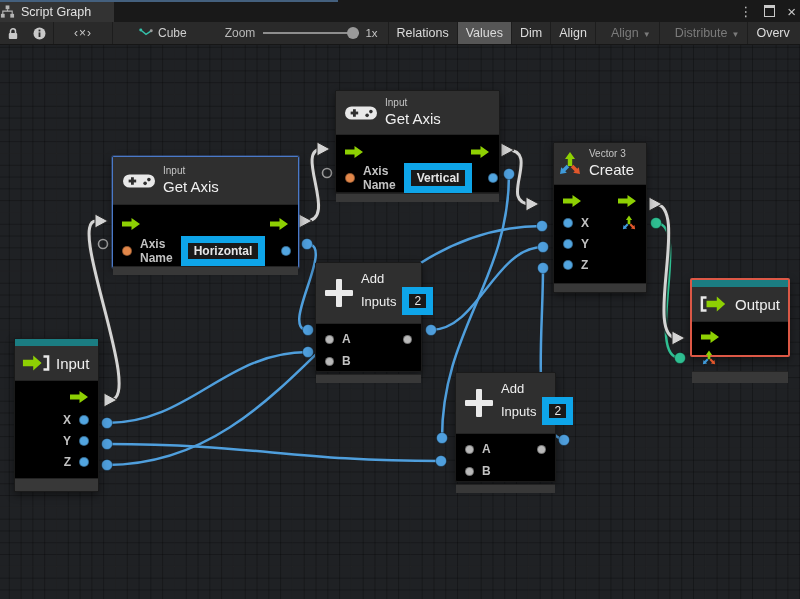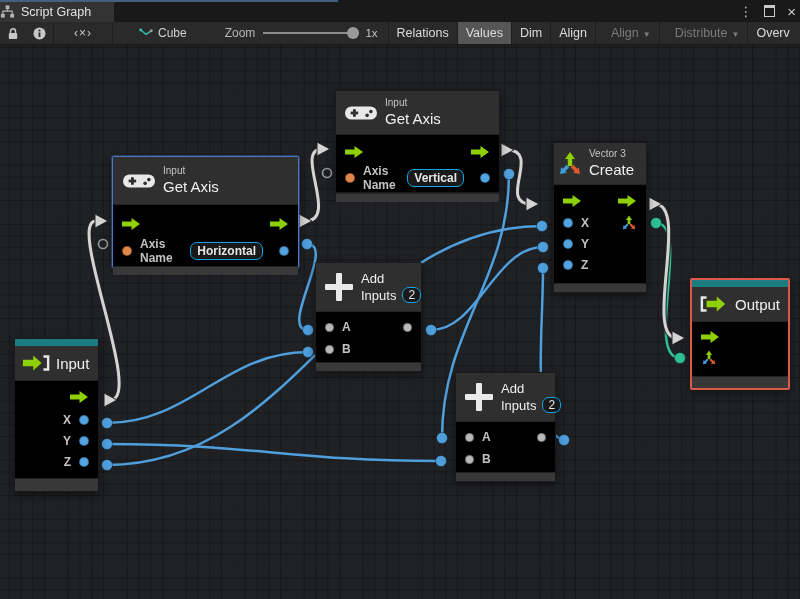--- a/index.html
+++ b/index.html
@@ -65,21 +65,21 @@
   .row{display:flex;align-items:center;gap:8px;padding:0 9px;box-sizing:border-box;}
   .flowrow{justify-content:space-between;height:26px;}
   .valrow{height:26px;}
   .portrow{height:21px;font-size:12px;color:#c2c2c2;}
   .dot{width:10px;height:10px;border-radius:50%;box-sizing:border-box;flex:0 0 auto;}
   .dot.blue{background:#52a5e0;border:1px solid rgba(0,0,0,.35);}
   .dot.orange{background:#e2874a;border:1px solid rgba(0,0,0,.35);}
   .dot.gray{width:9px;height:9px;background:#b9b9b9;border:1px solid rgba(0,0,0,.35);}
   .plab{color:#c2c2c2;font-size:12px;}
   .spacer{flex:1 1 auto;}
-  .field{background:#191919;border:1px solid #0ea5e9;border-radius:7px;color:#e6e6e6;
+  .field{background:#191919;border:7px solid #0ea5e9;border-radius:0;color:#e6e6e6;
          font-size:12px;padding:1px 6px;white-space:nowrap;}
   .field.num{padding:0 4px;min-width:9px;text-align:center;}
   .plus-icon{position:relative;width:28px;height:28px;flex:0 0 auto;}
   .plus-icon::before{content:"";position:absolute;left:0;top:11px;width:28px;height:6px;background:#eaeaea;border-radius:1px;}
   .plus-icon::after{content:"";position:absolute;left:11px;top:0;width:6px;height:28px;background:#eaeaea;border-radius:1px;}
   .addhead-col{display:flex;flex-direction:column;gap:1px;}
   .addhead-line{display:flex;align-items:center;gap:6px;font-size:13px;color:#efefef;}
 </style>
 </head>
 <body>
@@ -407,21 +407,21 @@
       <span class="dot blue"></span>
     </div>
     <div class="row portrow" style="justify-content:flex-end">
       <span class="plab">Z</span>
       <span class="dot blue"></span>
     </div>
   </div>
   <div class="nfoot" style="height:12px"></div>
 </div>
 
-<div class="node sel-red" style="left:690px;top:278px;width:100px;height:112px;">
+<div class="node sel-red" style="left:690px;top:278px;width:100px;height:79px;">
   <div class="cap"></div>
   <div class="nhead" style="padding:8px 8px;gap:7px">
     <svg width="30" height="18" viewBox="0 0 30 18">
       <path d="M7 2 h-5 v14 h5" stroke="#e8e8e8" stroke-width="2.6" fill="none"></path>
       <path d="M7 5.5 h11 V1 l9 8 -9 8 V12.5 H7 z" fill="#8ed003"></path>
     </svg>
     <span class="ttl-main">Output</span>
   </div>
   <div class="nbody">
     <div class="row flowrow" style="height:21px;justify-content:flex-start">

